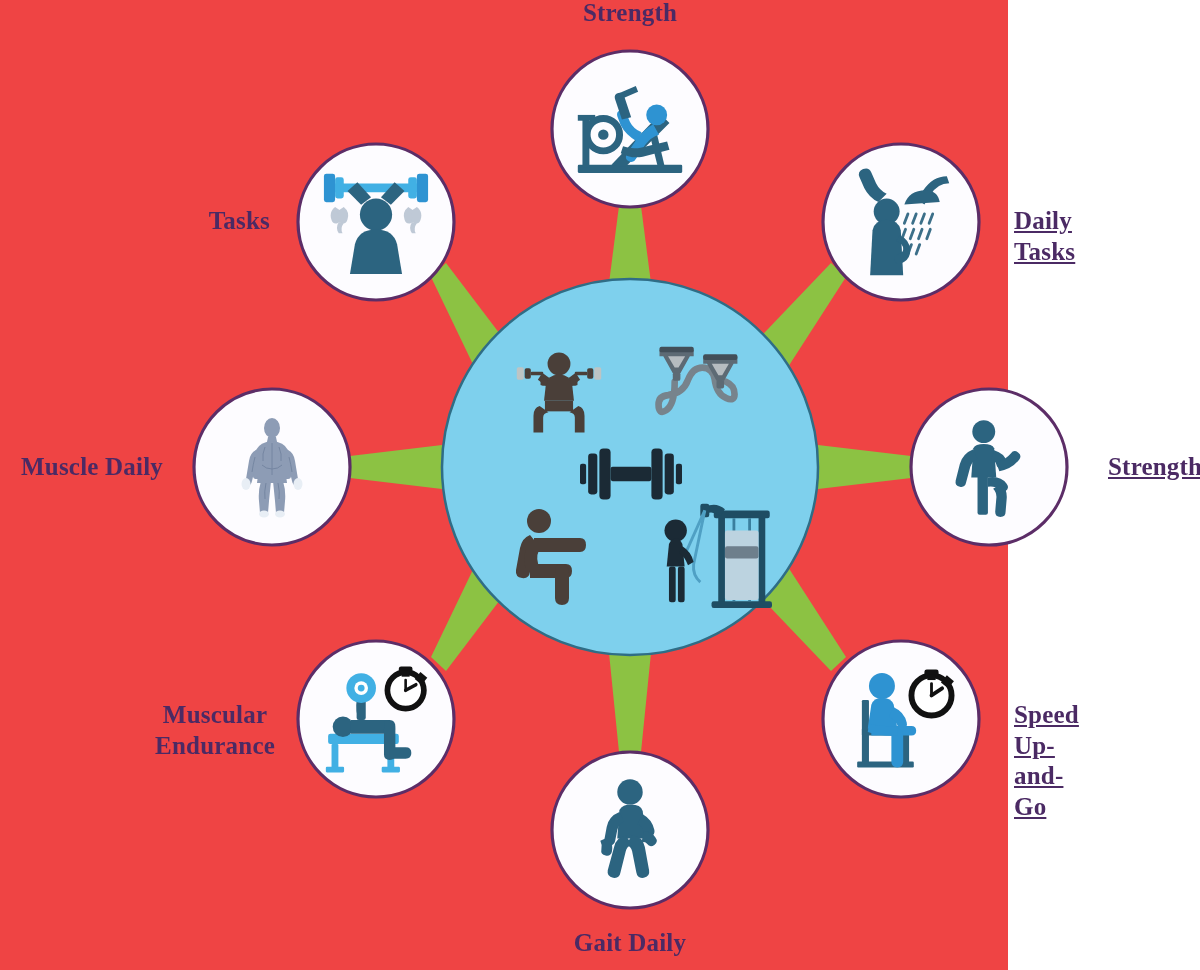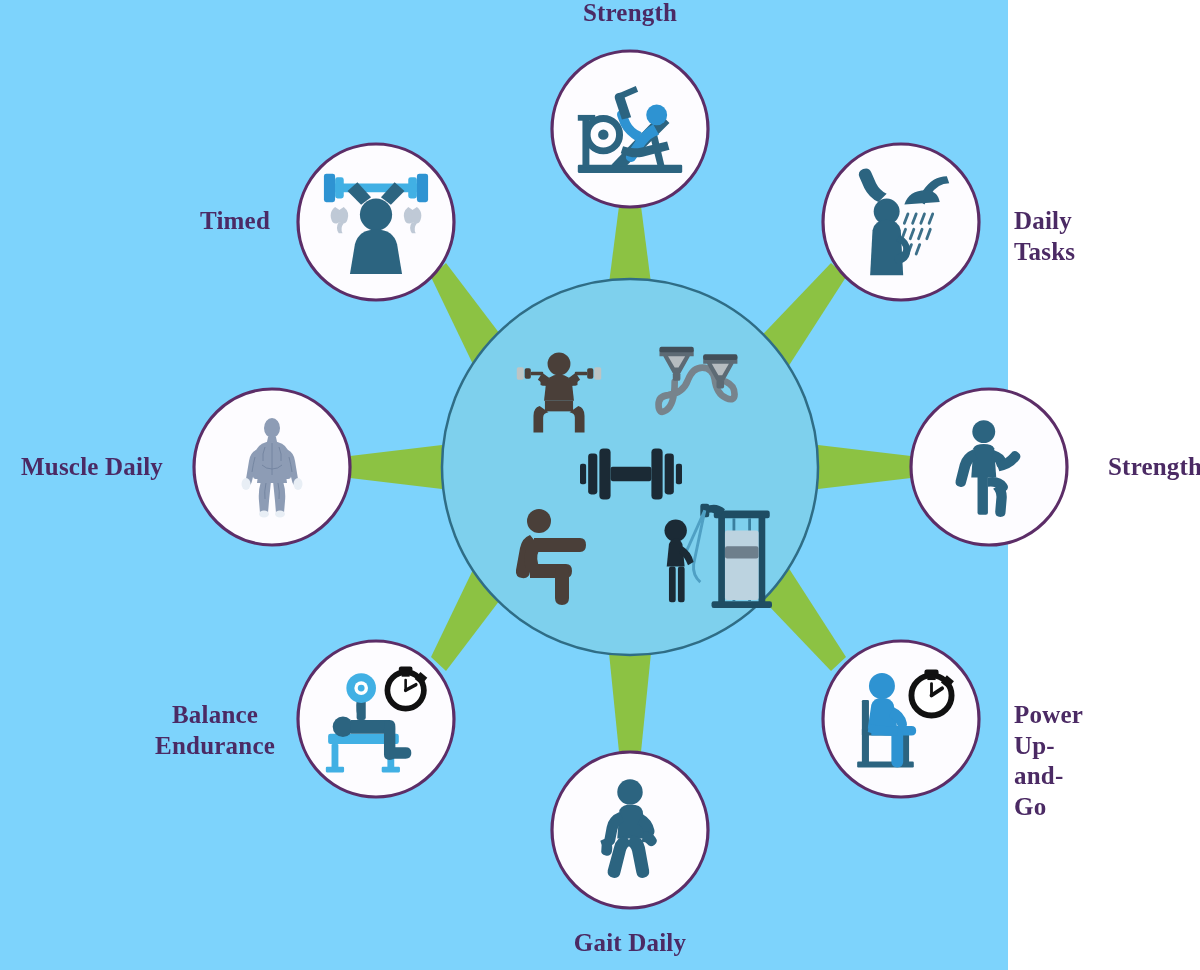--- a/index.html
+++ b/index.html
@@ -11,42 +11,42 @@
   body {
     width: 1200px;
     height: 970px;
     font-family: "Liberation Serif", "DejaVu Serif", serif;
     overflow: hidden;
   }
   #stage {
     position: relative;
     width: 1008px;
     height: 970px;
-    background: #7dd3fc;
+    background: #ef4444;
   }
   #diagram-svg {
     position: absolute;
     left: 0;
     top: 0;
     width: 1200px;
     height: 970px;
   }
   .node-label {
     position: absolute;
     font-family: "Liberation Serif", "DejaVu Serif", serif;
     font-weight: bold;
     font-size: 25px;
     line-height: 1.22;
     color: #4b2a64;
     white-space: pre-line;
     letter-spacing: 0.2px;
   }
   .lbl-center   { text-align: center; transform: translateX(-50%); }
   .lbl-left     { text-align: right;  transform: translateX(-100%); }
-  .lbl-right    { text-align: left; }
+  .lbl-right    { text-align: left; text-decoration: underline; }
 </style>
 </head>
 <body>
 
 <div id="stage">
 
   <svg id="diagram-svg" viewBox="0 0 1200 970">
 
     <defs>
 
@@ -450,25 +450,25 @@
 
     </g>
   </svg>
 
   <div class="node-label lbl-center" style="left:630px; top:-2px;">Strength</div>
 
   <div class="node-label lbl-right" style="left:1014px; top:206px;">Daily Tasks</div>
 
   <div class="node-label lbl-right" style="left:1108px; top:452px;">Strength</div>
 
-  <div class="node-label lbl-right" style="left:1014px; top:700px;">Power
+  <div class="node-label lbl-right" style="left:1014px; top:700px;">Speed
 Up-and-Go</div>
 
   <div class="node-label lbl-center" style="left:630px; top:928px;">Gait Daily</div>
 
-  <div class="node-label lbl-left" style="left:275px; top:700px; text-align:center;">Balance
+  <div class="node-label lbl-left" style="left:275px; top:700px; text-align:center;">Muscular
 Endurance</div>
 
   <div class="node-label lbl-left" style="left:163px; top:452px;">Muscle Daily</div>
 
-  <div class="node-label lbl-left" style="left:270px; top:206px;">Timed</div>
+  <div class="node-label lbl-left" style="left:270px; top:206px;">Tasks</div>
 
 </div>
 
 </body></html>

